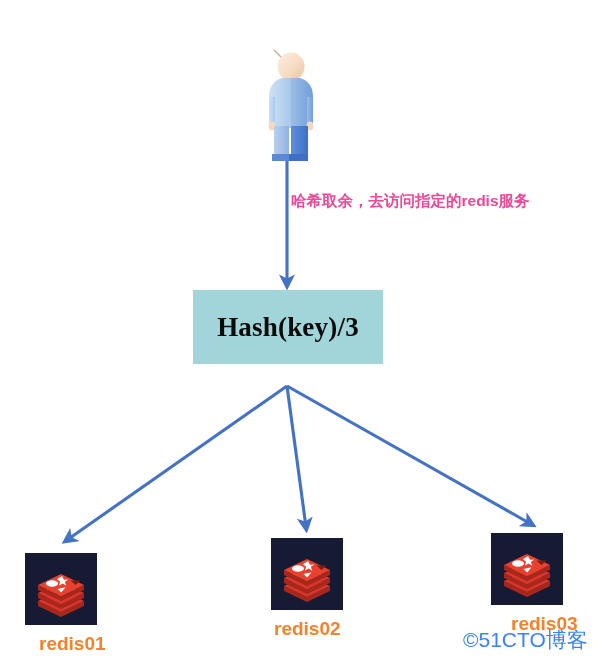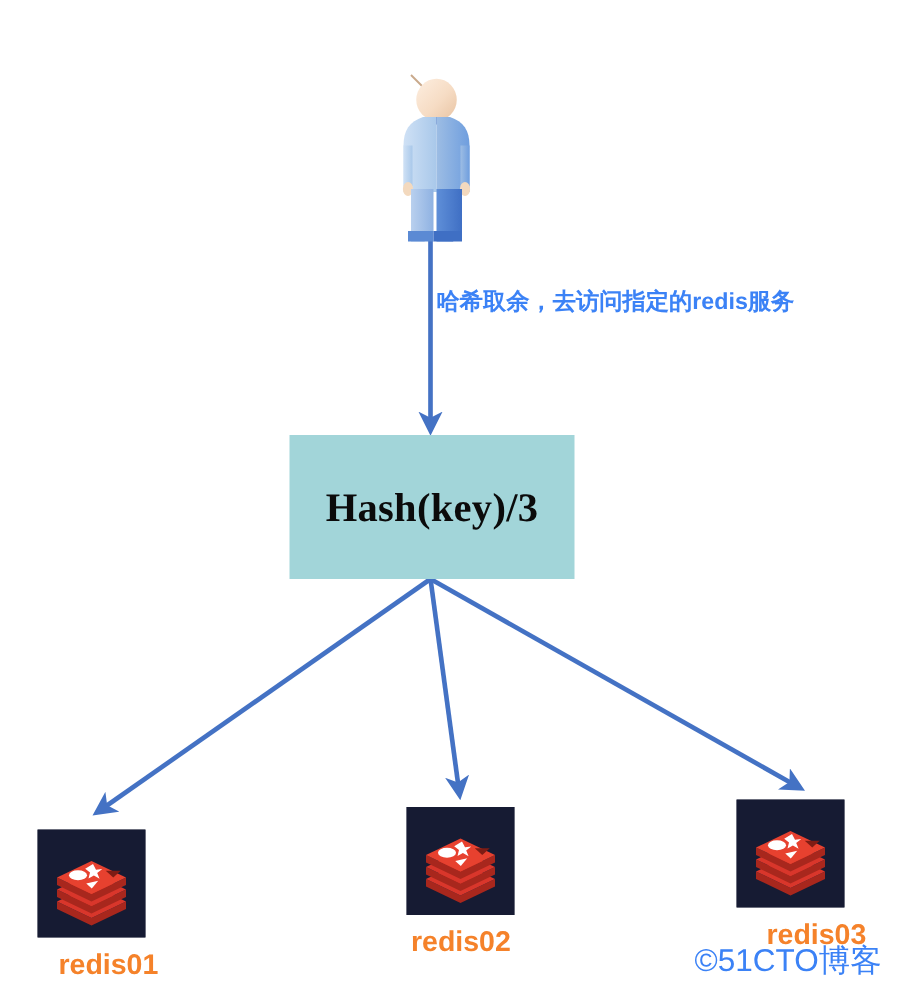--- a/index.html
+++ b/index.html
@@ -36,21 +36,21 @@
     width: 66px;
     height: 125px;
   }
 
   
   #hash-box {
     position: absolute;
     left: 193px;
     top: 290px;
     width: 190px;
-    height: 96px;
+    height: 74px;
     background: #a2d5d9;
     display: flex;
     align-items: center;
     justify-content: center;
   }
   #hash-box-label {
     font-family: "Liberation Serif", "DejaVu Serif", serif;
     font-weight: bold;
     font-size: 27px;
     color: #0b0b0b;
@@ -59,21 +59,21 @@
   }
 
   
   #flow-annotation {
     position: absolute;
     left: 291px;
     top: 191px;
     font-family: "Liberation Sans", "DejaVu Sans", sans-serif;
     font-weight: bold;
     font-size: 15.5px;
-    color: #3b82f6;
+    color: #ec4899;
     white-space: nowrap;
     letter-spacing: 0px;
   }
 
   
   .redis-node {
     position: absolute;
   }
   .redis-icon-box {
     width: 72px;

